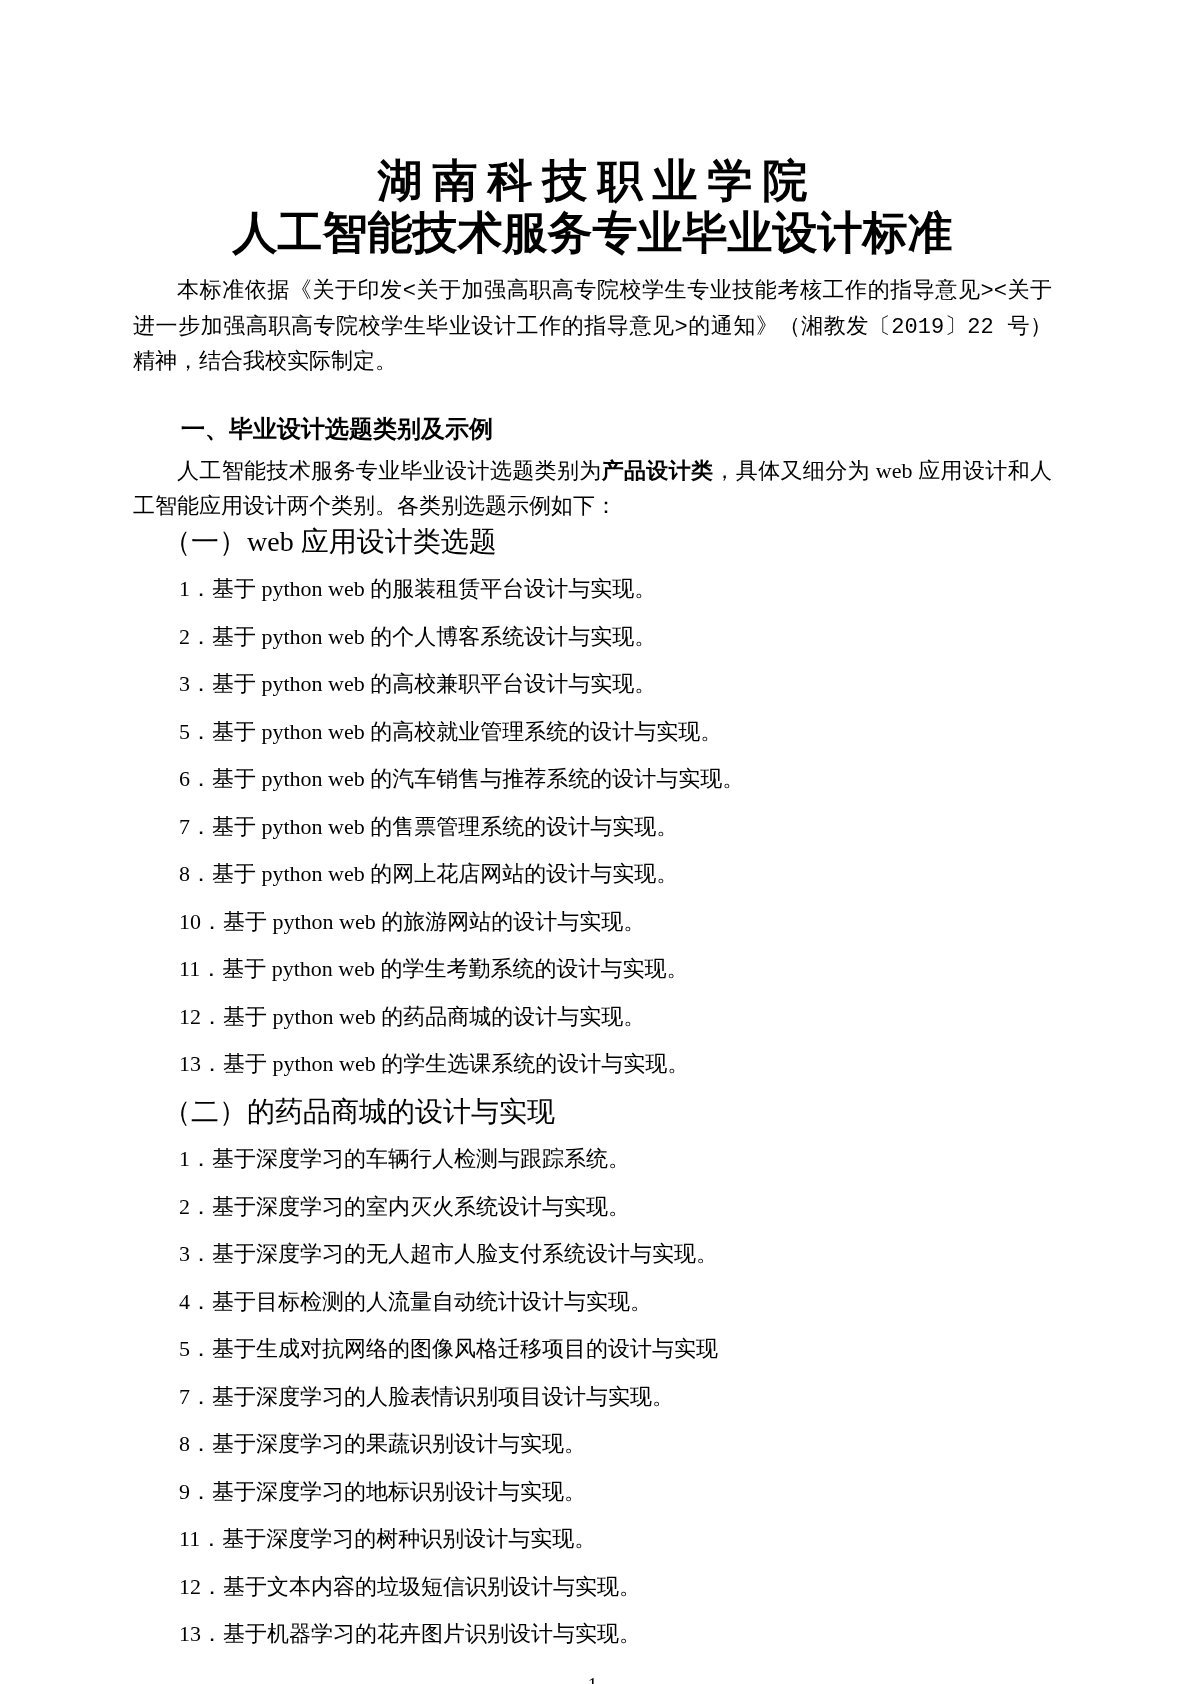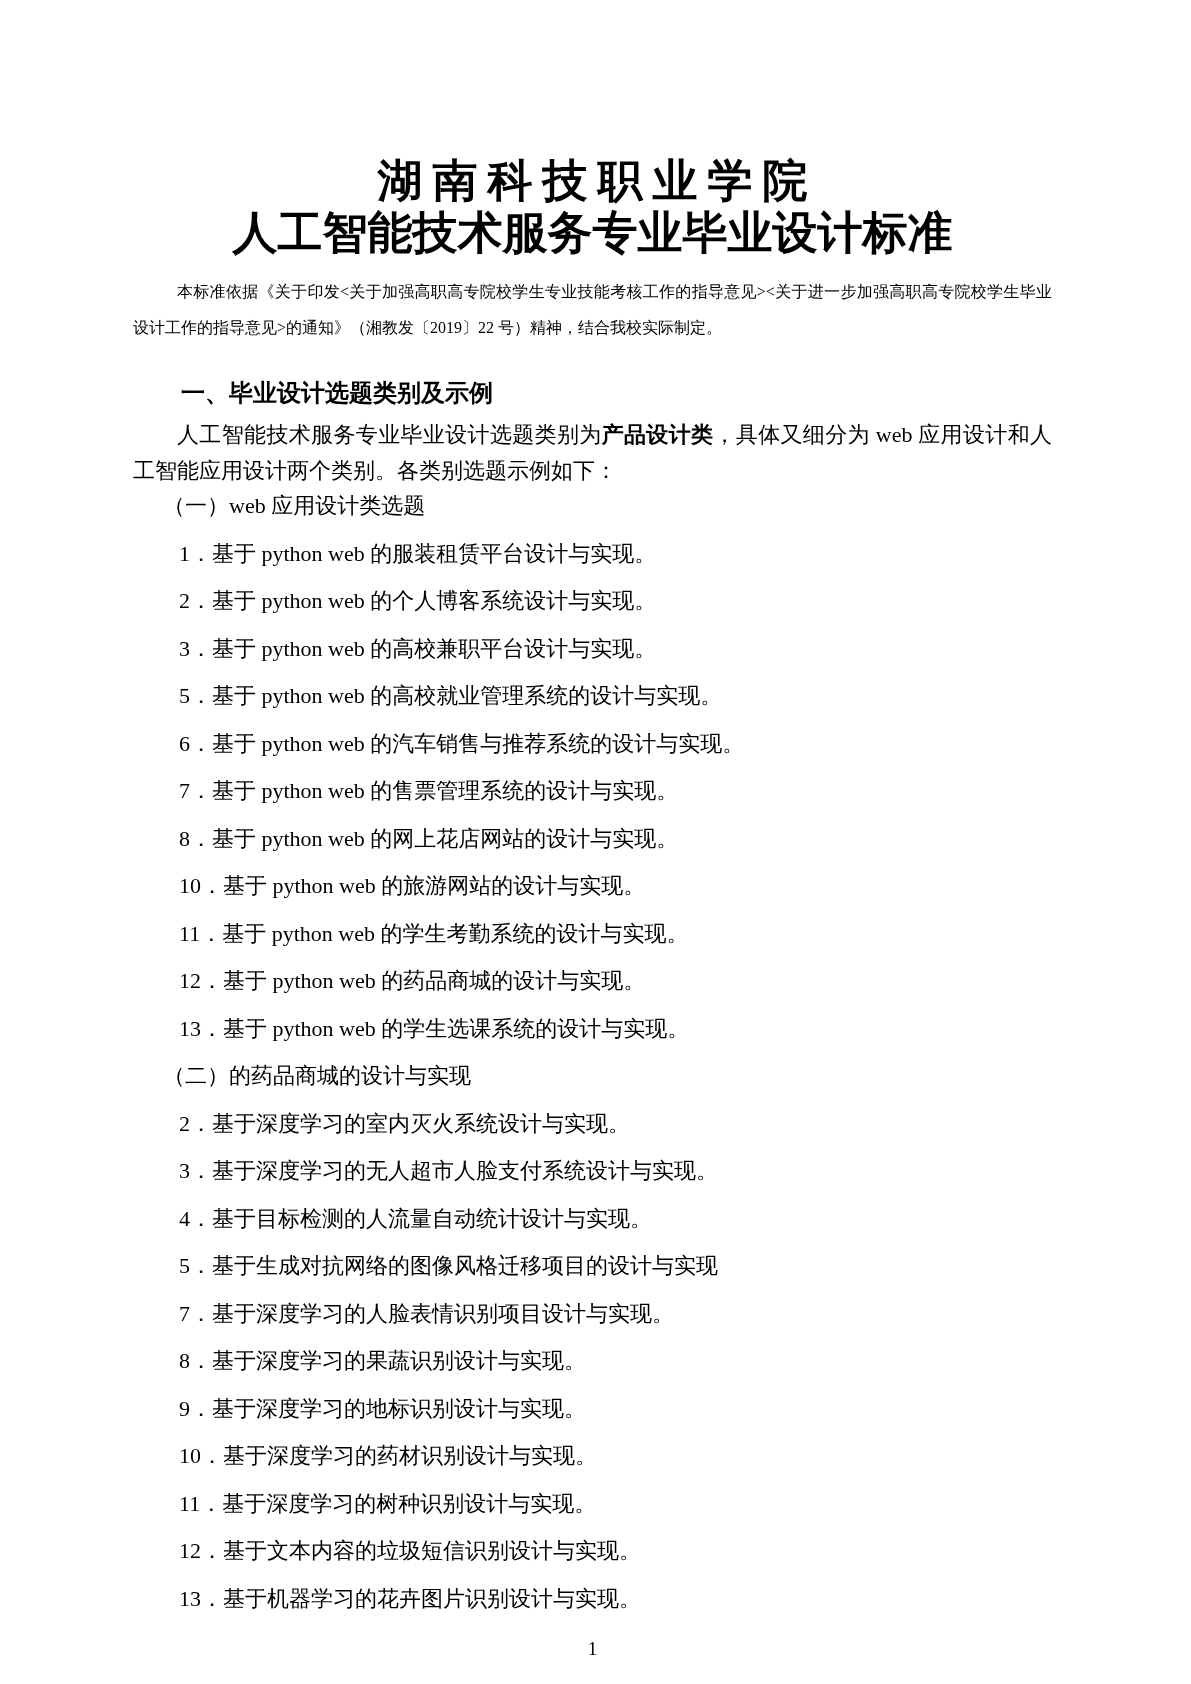--- a/index.html
+++ b/index.html
@@ -28,24 +28,25 @@
     display: block;
     letter-spacing: 10px;
     padding-left: 10px; 
   }
   .doc-title .t2 {
     display: block;
     letter-spacing: 0;
   }
   .intro {
     margin: 15px 0 0 0;
-    font-size: 16px;
+    font-size: 22px;
     line-height: 35.5px;
     text-indent: 44px;
     text-align: justify;
+    font-family: Liberation Mono, monospace;
   }
   .sec-heading {
     margin: 29px 0 0 0;
     font-size: 24px;
     line-height: 37px;
     font-weight: bold;
     font-family: "Liberation Sans", "DejaVu Sans", sans-serif;
     text-indent: 48px;
   }
   .sec-intro {
@@ -53,21 +54,21 @@
     font-size: 22px;
     line-height: 35.5px;
     text-indent: 44px;
     text-align: justify;
   }
   .sec-intro .b {
     font-weight: bold;
   }
   .subhead {
     margin: 0;
-    font-size: 22px;
+    font-size: 28px;
     line-height: 35.5px;
     padding-left: 30px;
   }
   .topic-list { margin: 0; padding: 0; }
   .topic-list .item {
     margin: 12px;
     font-size: 22px;
     line-height: 35.5px;
     padding-left: 34px;
   }
@@ -108,28 +109,28 @@
       <p class="item">10．基于 python web 的旅游网站的设计与实现。</p>
       <p class="item">11．基于 python web 的学生考勤系统的设计与实现。</p>
       <p class="item">12．基于 python web 的药品商城的设计与实现。</p>
       <p class="item">13．基于 python web 的学生选课系统的设计与实现。</p>
     </div>
 
   <p class="subhead">（二）的药品商城的设计与实现</p>
 
   <div class="topic-list">
 
+  <p class="item">1．基于深度学习的车辆行人检测与跟踪系统。</p>
       <p class="item">2．基于深度学习的室内灭火系统设计与实现。</p>
       <p class="item">3．基于深度学习的无人超市人脸支付系统设计与实现。</p>
       <p class="item">4．基于目标检测的人流量自动统计设计与实现。</p>
       <p class="item">5．基于生成对抗网络的图像风格迁移项目的设计与实现</p>
       <p class="item">7．基于深度学习的人脸表情识别项目设计与实现。</p>
       <p class="item">8．基于深度学习的果蔬识别设计与实现。</p>
       <p class="item">9．基于深度学习的地标识别设计与实现。</p>
-      <p class="item">10．基于深度学习的药材识别设计与实现。</p>
       <p class="item">11．基于深度学习的树种识别设计与实现。</p>
       <p class="item">12．基于文本内容的垃圾短信识别设计与实现。</p>
       <p class="item">13．基于机器学习的花卉图片识别设计与实现。</p>
     </div>
 
   <p class="page-footer">1</p>
 
 </div>
 
 </body></html>

